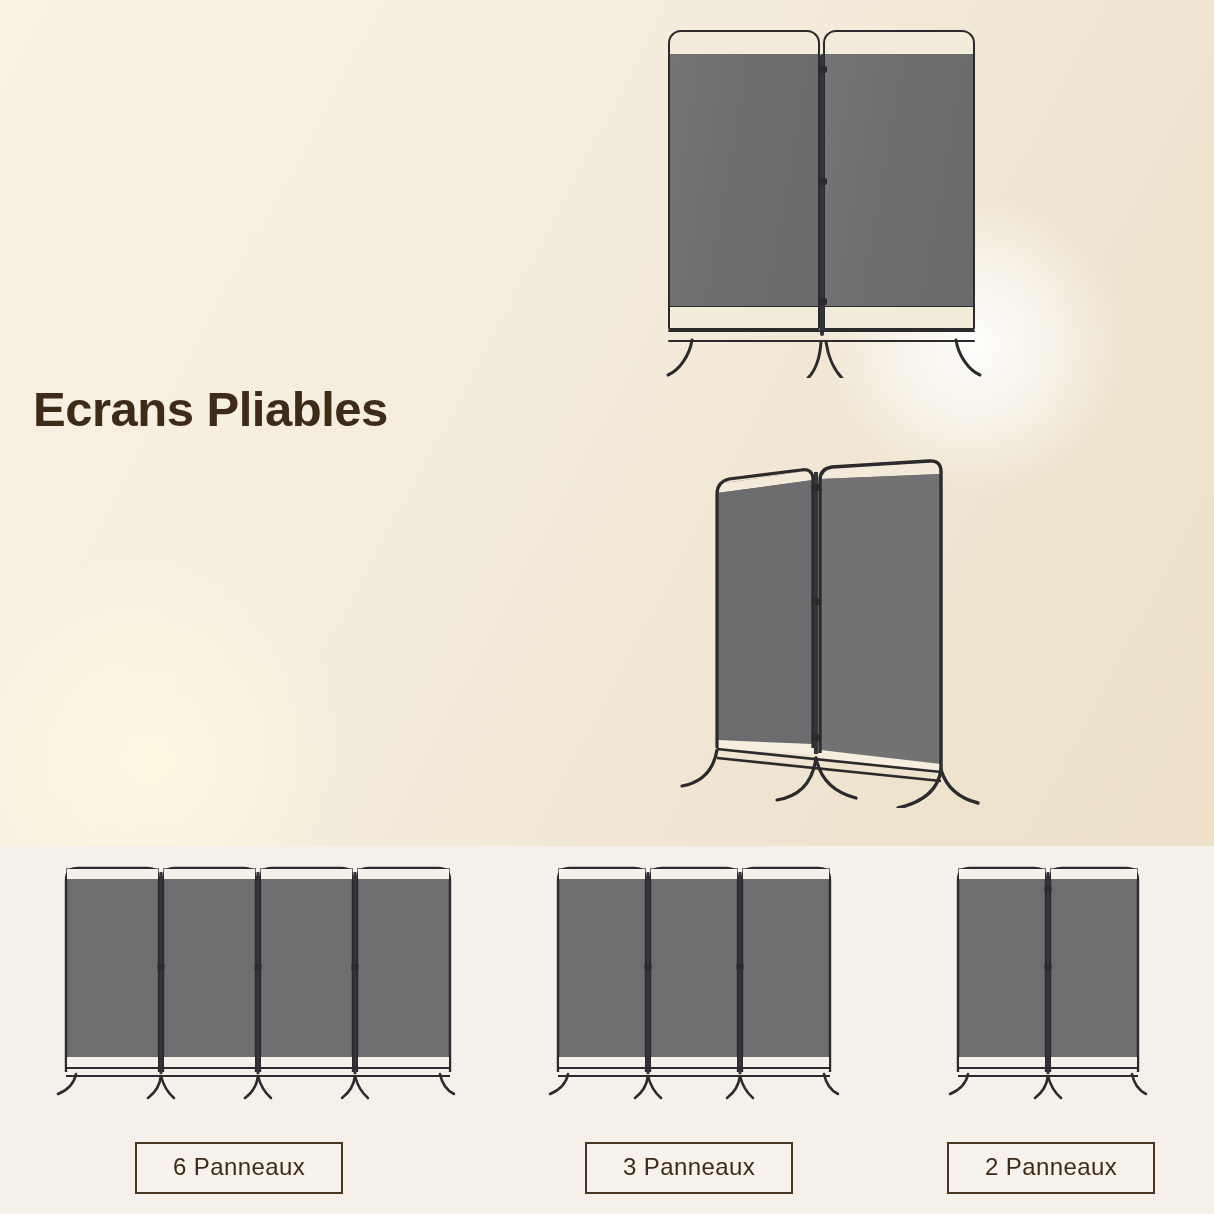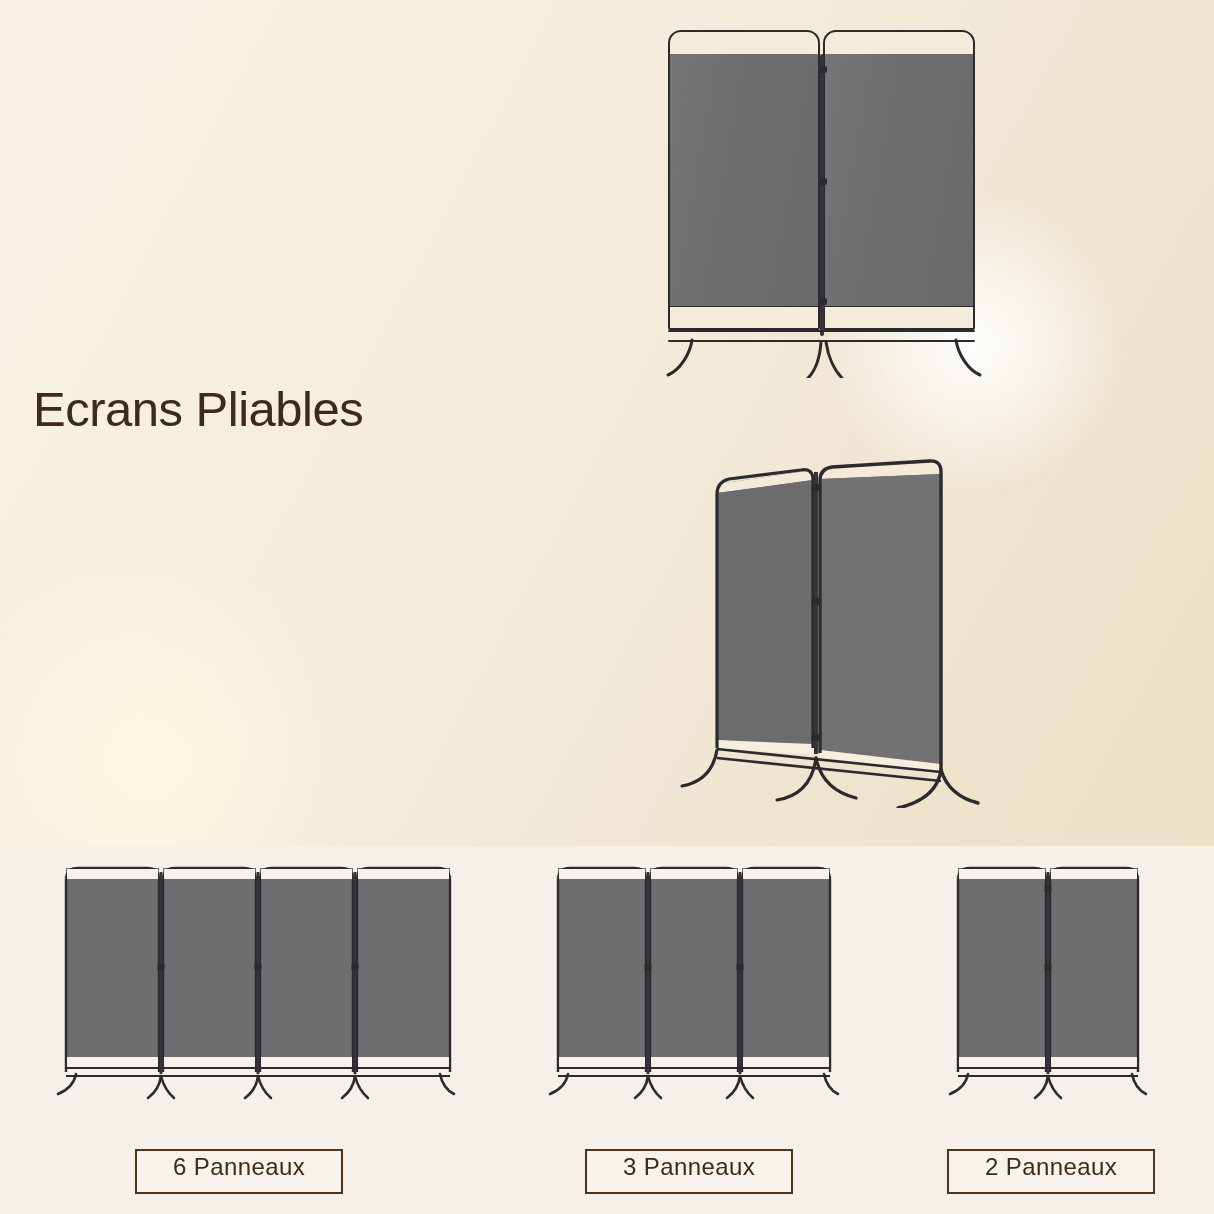--- a/index.html
+++ b/index.html
@@ -14,21 +14,21 @@
   #hero {
     position:absolute; left:0; top:0; width:1214px; height:846px;
     background:
       radial-gradient(circle 210px at 975px 345px, rgba(255,255,255,0.95) 0%, rgba(255,255,255,0.55) 35%, rgba(255,255,255,0) 72%),
       radial-gradient(circle 300px at 150px 760px, rgba(255,250,225,0.85) 0%, rgba(255,250,225,0) 70%),
       linear-gradient(118deg, #f8f2e4 0%, #f6efe0 28%, #f3ead9 52%, #efe4cf 74%, #ece0c7 100%);
     overflow:hidden;
   }
   #hero-title {
     position:absolute; left:33px; top:381px;
-    font-size:49px; font-weight:normal; letter-spacing:-0.5px;
+    font-size:49px; font-weight:bold; letter-spacing:-0.5px;
     color:#3d2b18; white-space:nowrap;
   }
 
   
   .screen { position:absolute; }
   .panel {
     position:absolute; top:0;
     border:2.4px solid #2b2b2d;
     border-radius:13px 13px 2px 2px;
     background:#f4ecdb;
@@ -54,21 +54,21 @@
   #variants {
     position:absolute; left:0; top:846px; width:1214px; height:368px;
     background:#f5f1ea;
   }
   .variant { position:absolute; top:0; height:368px; }
   .variant-art { position:absolute; left:0; top:0; }
   .variant-label {
     position:absolute; bottom:20px;
     border:2px solid #4a3620; background:#f7f3ec;
     color:#3d2b18; font-size:24px; letter-spacing:0.4px;
-    text-align:center; padding:2px 0 11px 0; white-space:nowrap;
+    text-align:center; padding:9px 0 11px 0; white-space:nowrap;
   }
 </style>
 </head>
 <body>
 
 <div id="page">
 
   <div id="hero">
 
     <h1 id="hero-title">Ecrans Pliables</h1>

